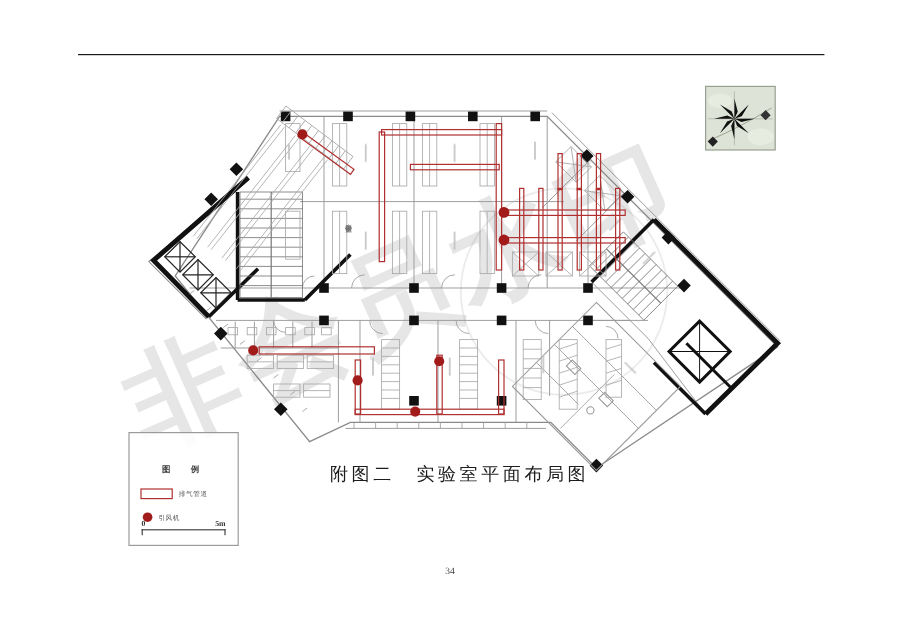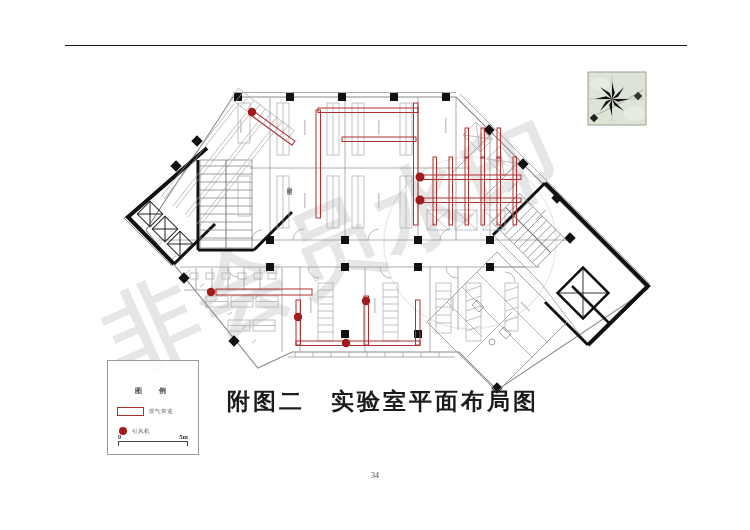--- a/index.html
+++ b/index.html
@@ -35,21 +35,21 @@
   .legend-item{display:flex;align-items:center;margin:11px 0 0 9px;}
   .legend-item .lbl{font-size:5.5px;color:#555;margin-left:5px;letter-spacing:0.5px;}
   .sym-pipe{width:25px;height:7px;border:1.2px solid #b03030;display:inline-block;}
   .sym-fan{width:8px;height:8px;border-radius:50%;background:#a11b1b;display:inline-block;margin-left:2px;}
   .legend-scale{position:absolute;left:10px;right:10px;bottom:8px;}
   .scale-labels{display:flex;justify-content:space-between;font-size:6.5px;font-weight:700;color:#333;}
   .scale-line{margin-top:1px;height:4px;border-top:1.2px solid #444;
     border-left:1px solid #444;border-right:1px solid #444;}
   .caption{
     position:absolute;top:386px;left:16px;right:0;text-align:center;z-index:3;
-    font-size:23px;font-weight:700;color:#1c1c1c;letter-spacing:3px;
+    font-size:15px;font-weight:400;color:#1c1c1c;letter-spacing:3px;
   }
   .page-number{
     position:absolute;top:471px;left:0;right:0;text-align:center;
     font-size:8px;color:#444;z-index:3;
   }
 </style>
 </head>
 <body>
 
 <div class="page">

